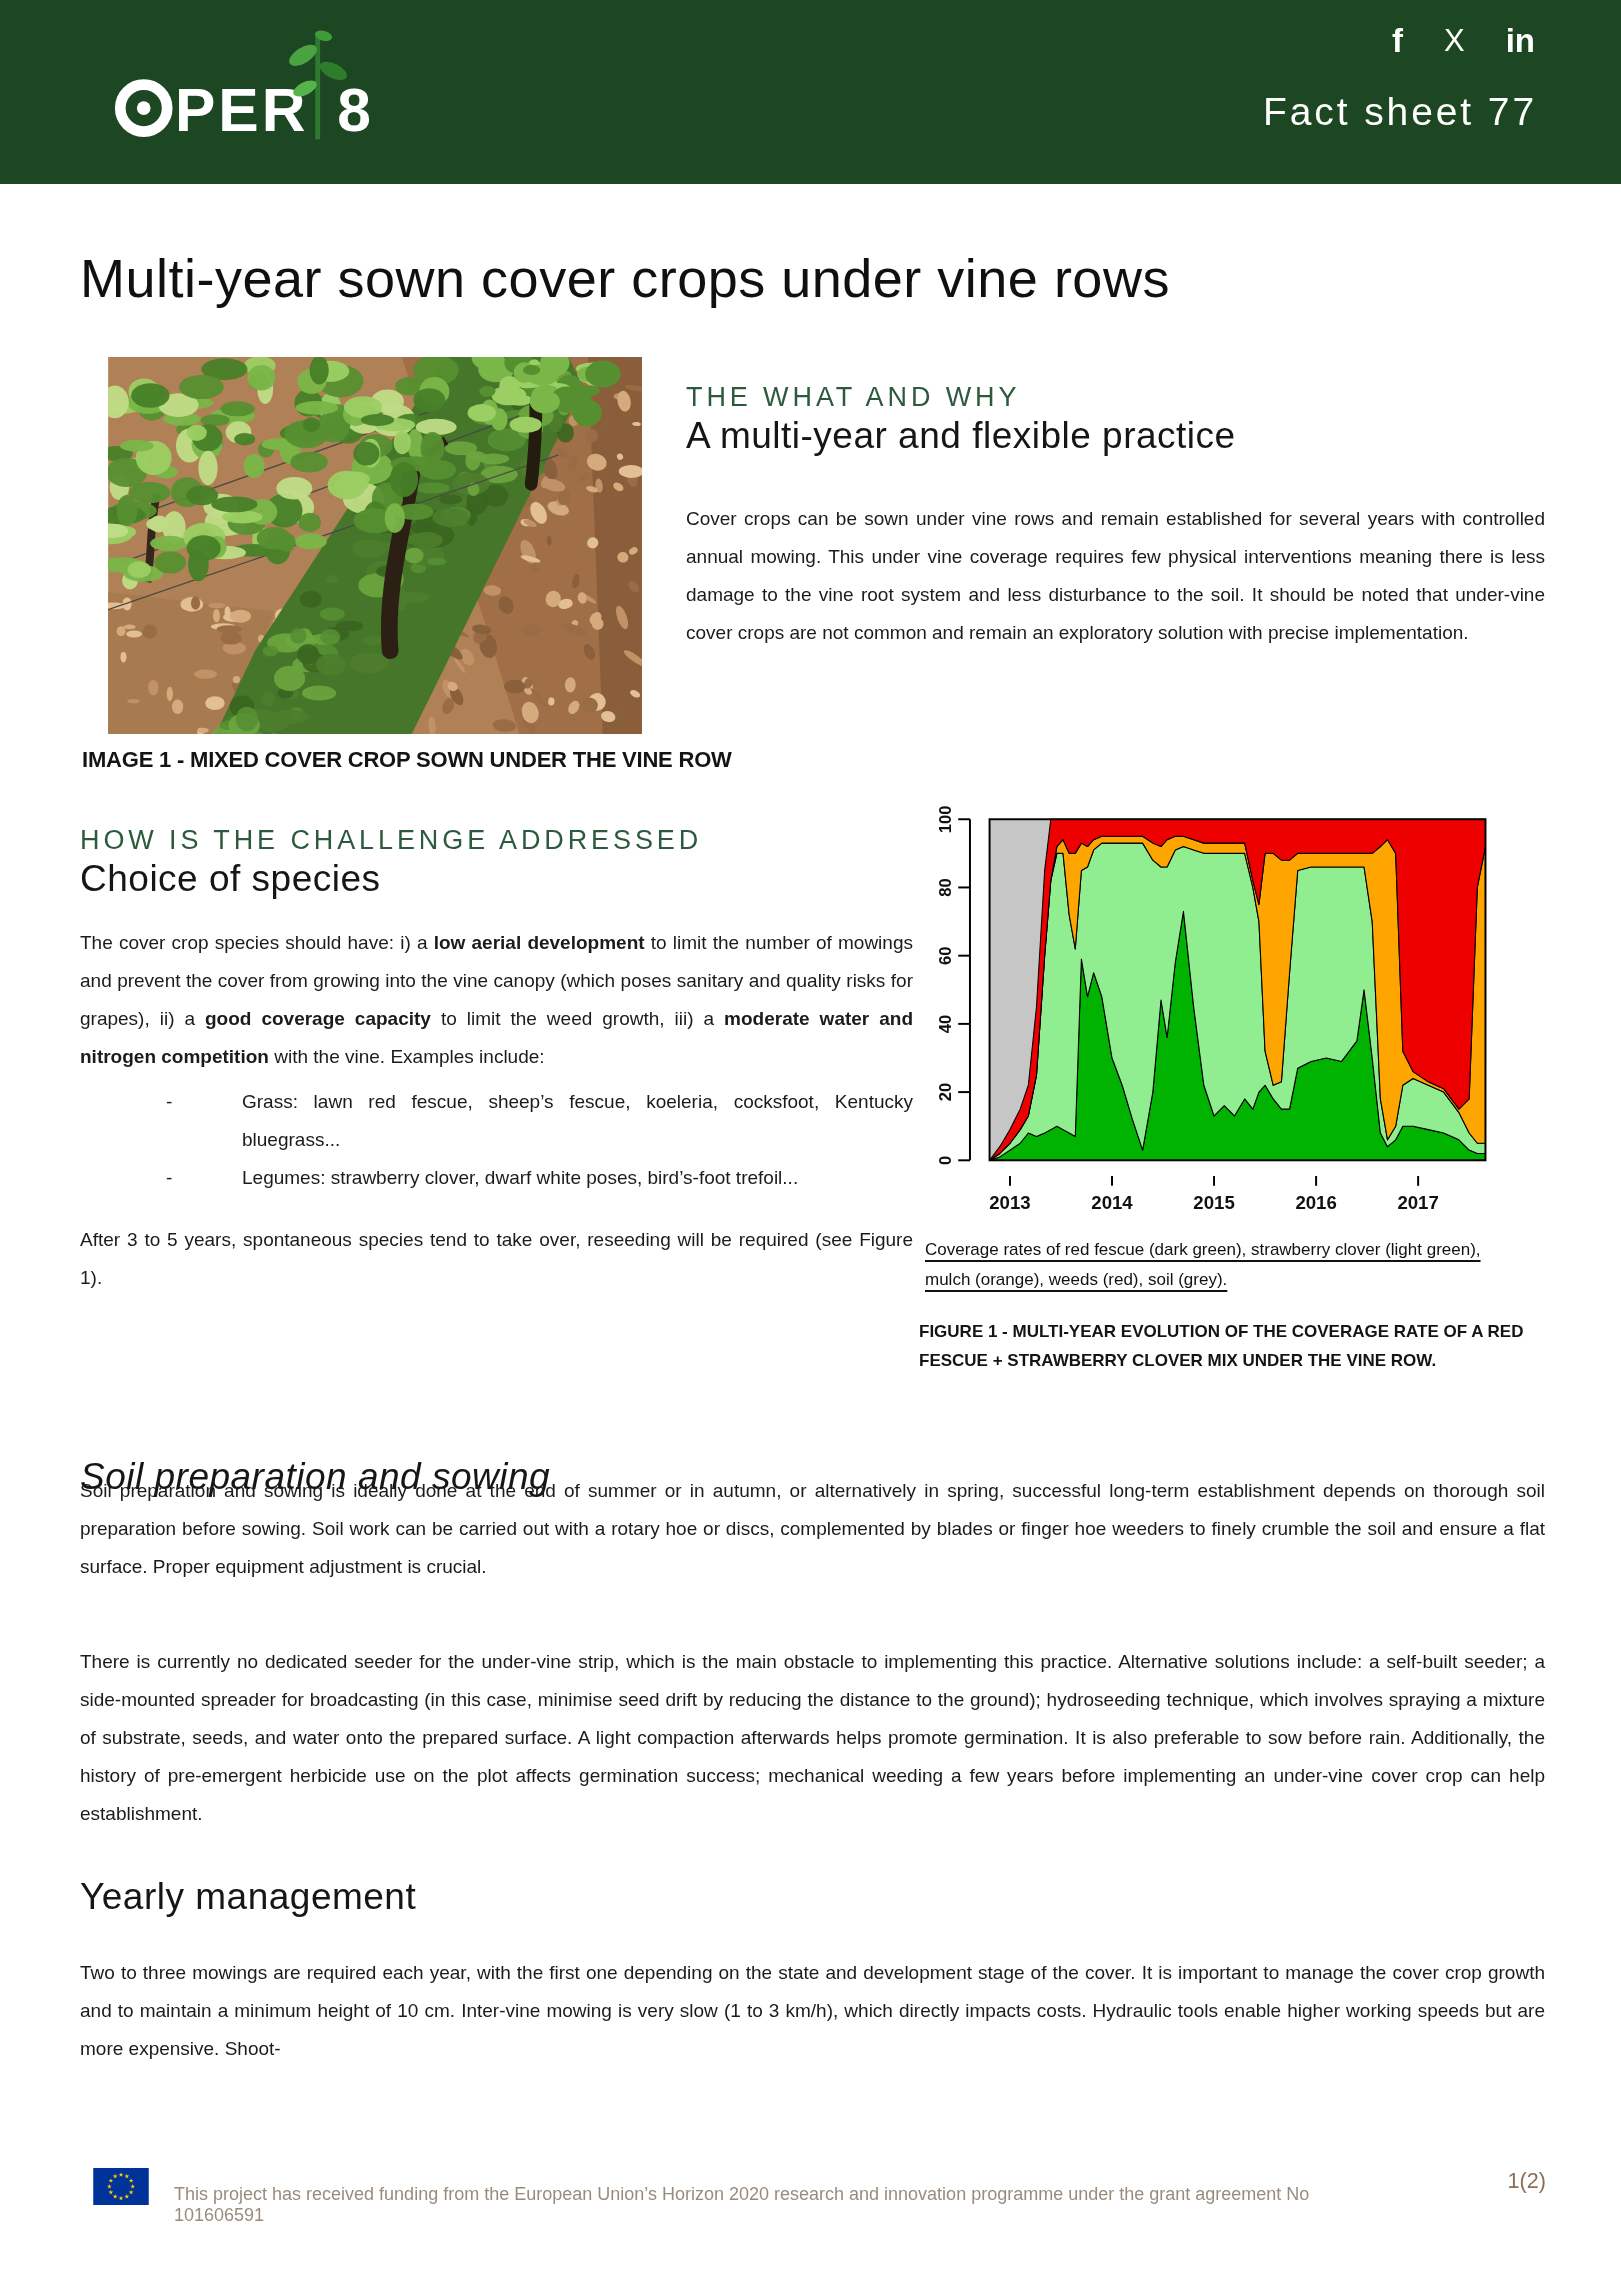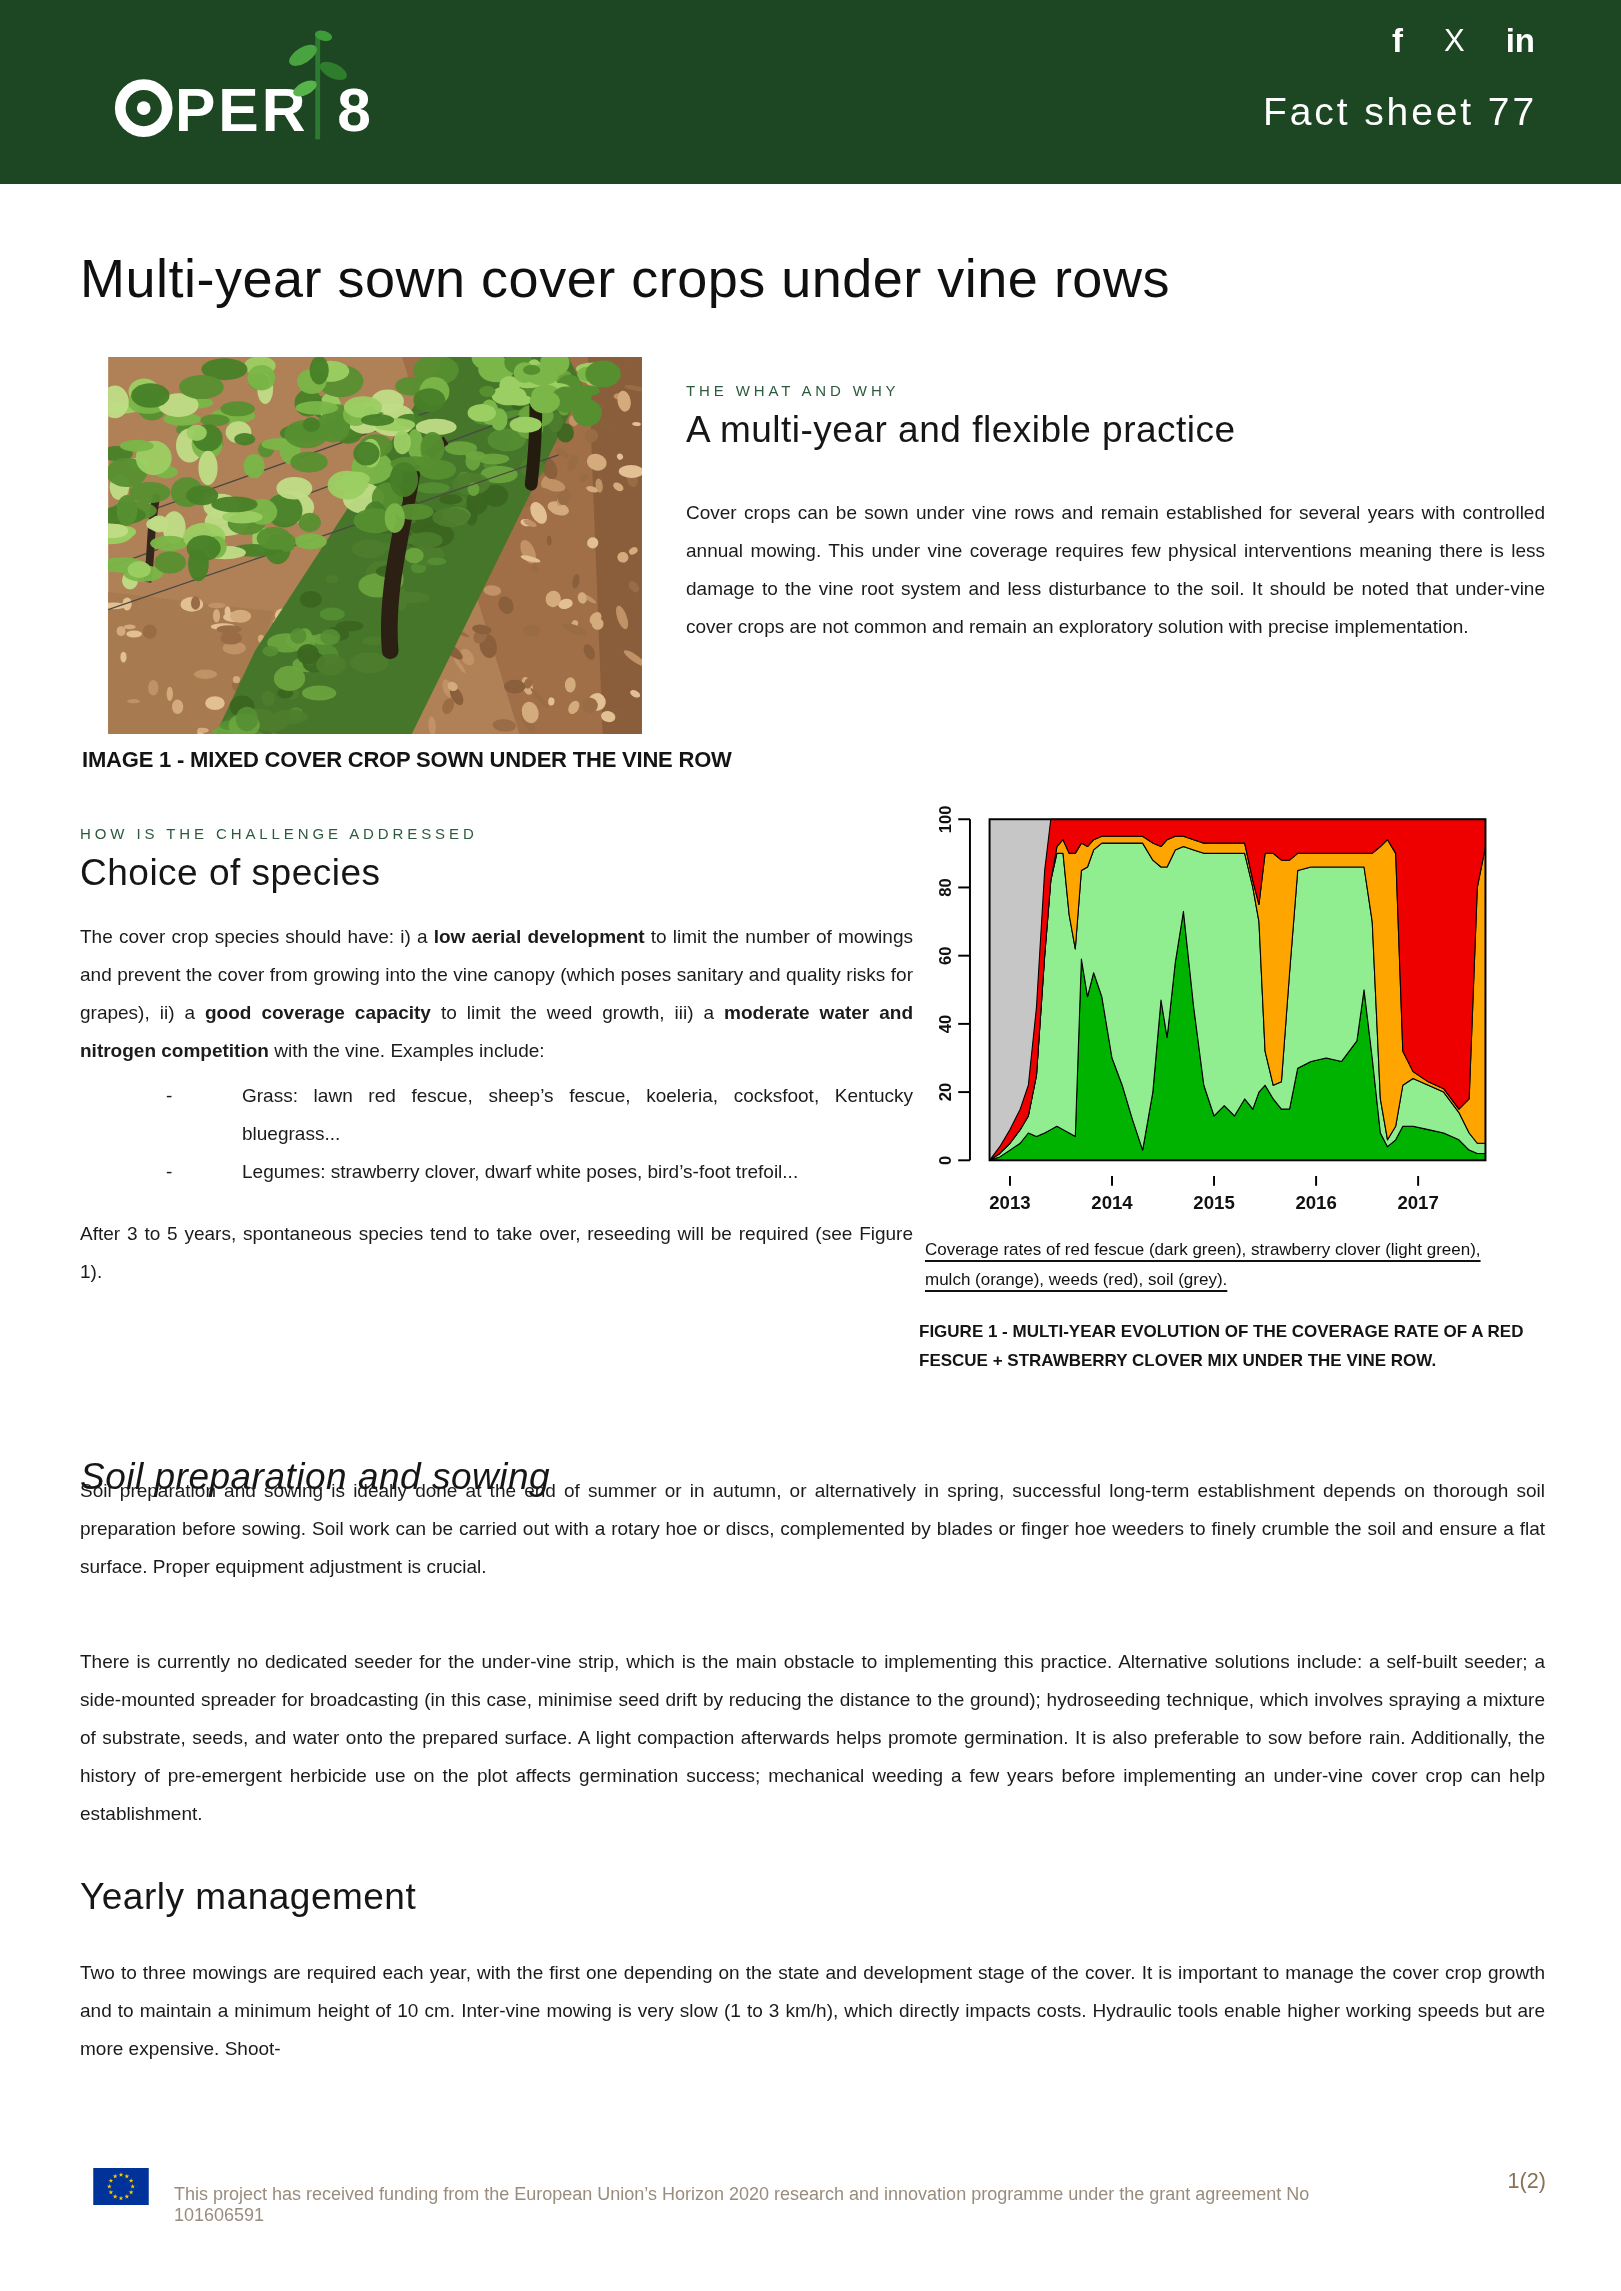--- a/index.html
+++ b/index.html
@@ -17,22 +17,22 @@
 
   
   .title { position:absolute; left:80px; top:247px; font-size:54px; font-weight:300; letter-spacing:0.5px; color:#101010; }
 
   
   .photo { position:absolute; left:108px; top:357px; width:534px; height:377px; overflow:hidden; }
   .photo svg { display:block; }
   .img-caption { position:absolute; left:82px; top:747px; font-size:22px; font-weight:700; letter-spacing:-0.2px; color:#141414; }
 
   
-  .kicker { color:#2d5a3c; font-size:15px; letter-spacing:3.9px; font-weight:400; }
-  .h2 { font-size:37px; font-weight:300; color:#161616; letter-spacing:0.5px; margin-top:10px; }
+  .kicker { color:#2d5a3c; font-size:27px; letter-spacing:3.9px; font-weight:400; }
+  .h2 { font-size:37px; font-weight:300; color:#161616; letter-spacing:0.5px; margin-top:2px; }
   .body-text { font-size:19px; line-height:38px; text-align:justify; color:#1b1b1b; }
 
   
   .whatwhy { position:absolute; left:686px; top:382px; width:859px; }
   .whatwhy .body-text { margin-top:43px; }
 
   .challenge { position:absolute; left:80px; top:825px; width:833px; }
   .challenge .body-text { margin-top:23.5px; }
   .blist { margin-top:7.8px; list-style:none; }
   .blist li { display:flex; }

